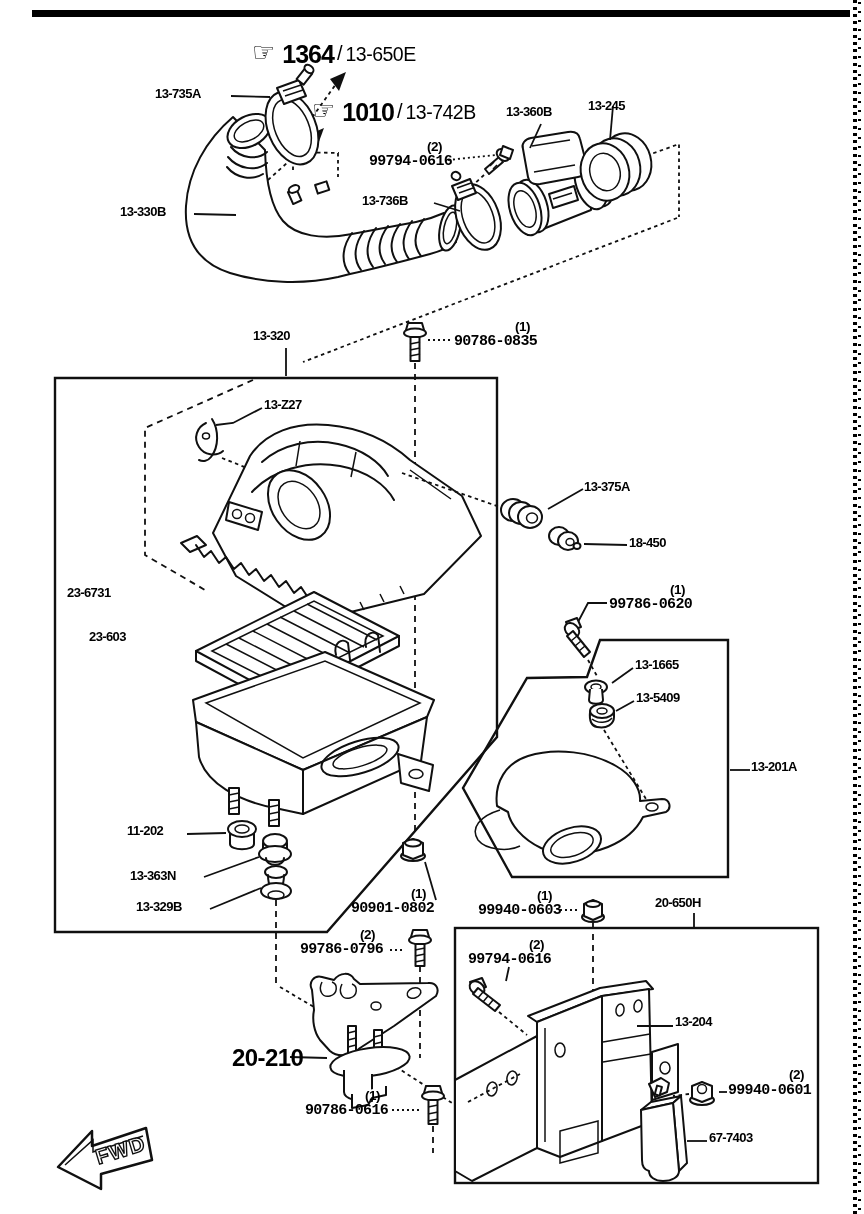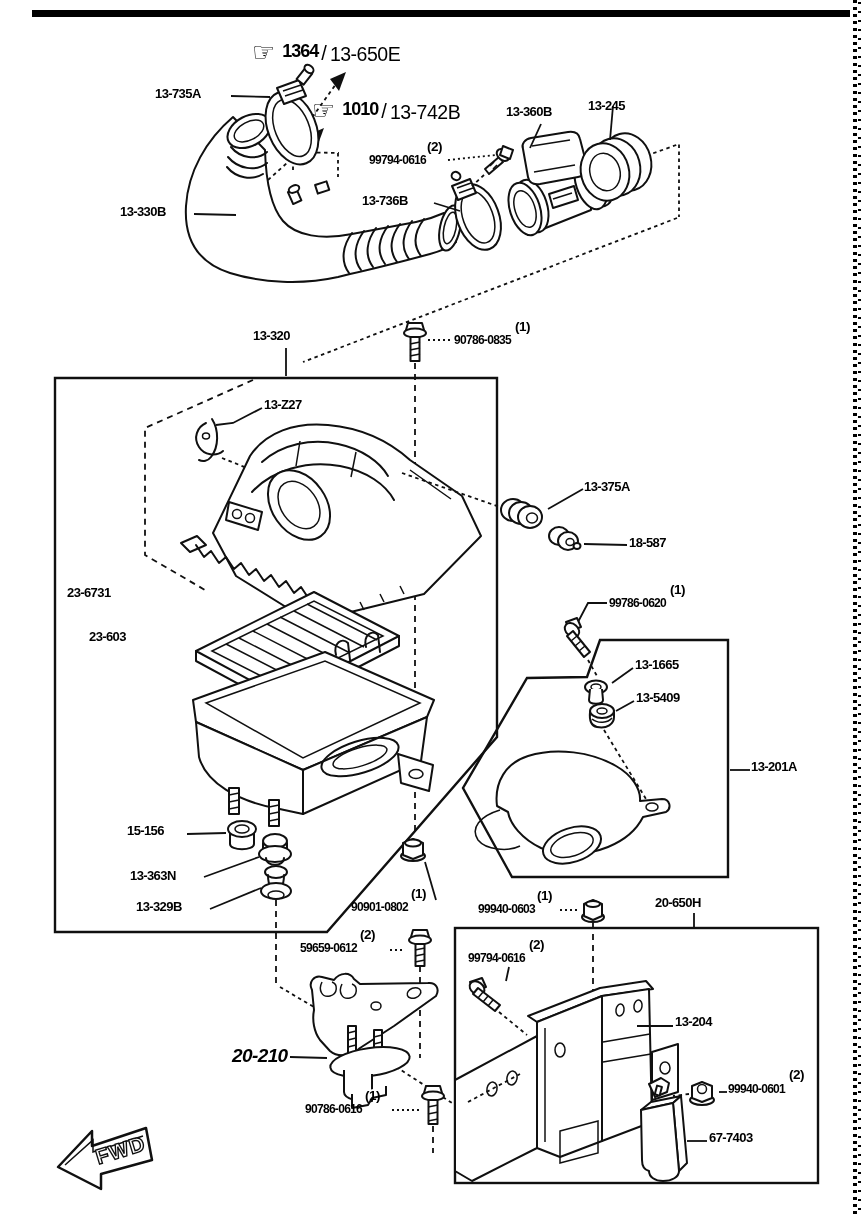--- a/index.html
+++ b/index.html
@@ -5,27 +5,27 @@
   html,body{margin:0;padding:0;background:#e8e8e8;}
   #stage{position:relative;width:864px;height:1214px;background:#ffffff;overflow:hidden;
          font-family:"Liberation Sans",sans-serif;color:#000;}
   .topbar{position:absolute;left:32px;top:10px;width:818px;height:7px;background:#000;}
   .noise1{position:absolute;left:853px;top:0;width:4px;height:1214px;
           background:repeating-linear-gradient(180deg,#000 0 3px,#fff 3px 7px);}
   .noise2{position:absolute;left:858px;top:0;width:3px;height:1214px;
           background:repeating-linear-gradient(180deg,#fff 0 2px,#000 2px 4px,#fff 4px 9px);}
   .lbl{position:absolute;font-weight:700;font-size:13px;letter-spacing:-0.6px;
        line-height:1;white-space:nowrap;}
-  .lbl.big{font-size:19px;font-style:italic;}
-  .lbl.f{font-size:12px;letter-spacing:-0.7px;}
+  .lbl.big{font-size:24px;}
+  .lbl.f{font-size:15px;letter-spacing:-0.7px;font-family:Liberation Mono, monospace;}
   .qty{position:absolute;font-weight:700;font-size:13.5px;letter-spacing:-0.5px;line-height:1;}
   .callout{position:absolute;display:flex;align-items:flex-start;white-space:nowrap;}
   .hand{font-family:"DejaVu Sans",sans-serif;font-size:26px;line-height:1;margin-right:7px;
         transform:translateY(-3px);}
-  .num{font-size:18px;font-weight:700;letter-spacing:-1px;line-height:1;}
+  .num{font-size:25px;font-weight:700;letter-spacing:-1px;line-height:1;}
   .sep{font-size:20px;font-weight:400;margin:0 3px;line-height:1;transform:translateY(1px);}
   .code{font-size:19.5px;font-weight:400;letter-spacing:-0.5px;line-height:1;transform:translateY(3px);}
   svg.art{position:absolute;left:0;top:0;}
   svg .w{fill:#fff;stroke:#101010;stroke-width:2;stroke-linejoin:round;}
   svg .s{fill:none;stroke:#101010;stroke-width:2;stroke-linejoin:round;stroke-linecap:round;}
   svg .t{fill:none;stroke:#101010;stroke-width:1.5;}
   svg .ld{fill:none;stroke:#101010;stroke-width:1.8;}
   svg .d{fill:none;stroke:#101010;stroke-width:1.8;stroke-dasharray:6 5;}
   svg .d2{fill:none;stroke:#101010;stroke-width:1.8;stroke-dasharray:3.5 3.5;}
   svg .dot{fill:none;stroke:#101010;stroke-width:1.8;stroke-dasharray:2 3;}
@@ -395,27 +395,27 @@
   </div>
 
   <div class="lbl" style="left:155px;top:87px">13-735A</div>
   <div class="lbl" style="left:120px;top:205px">13-330B</div>
   <div class="lbl" style="left:506px;top:105px">13-360B</div>
   <div class="lbl" style="left:588px;top:99px">13-245</div>
   <div class="lbl" style="left:362px;top:194px">13-736B</div>
   <div class="lbl" style="left:253px;top:329px">13-320</div>
   <div class="lbl" style="left:264px;top:398px">13-Z27</div>
   <div class="lbl" style="left:584px;top:480px">13-375A</div>
-  <div class="lbl" style="left:629px;top:536px">18-587</div>
+  <div class="lbl" style="left:629px;top:536px">18-450</div>
   <div class="lbl" style="left:67px;top:586px">23-6731</div>
   <div class="lbl" style="left:89px;top:630px">23-603</div>
   <div class="lbl" style="left:635px;top:658px">13-1665</div>
   <div class="lbl" style="left:636px;top:691px">13-5409</div>
   <div class="lbl" style="left:751px;top:760px">13-201A</div>
-  <div class="lbl" style="left:127px;top:824px">15-156</div>
+  <div class="lbl" style="left:127px;top:824px">11-202</div>
   <div class="lbl" style="left:130px;top:869px">13-363N</div>
   <div class="lbl" style="left:136px;top:900px">13-329B</div>
   <div class="lbl" style="left:655px;top:896px">20-650H</div>
   <div class="lbl" style="left:675px;top:1015px">13-204</div>
   <div class="lbl big" style="left:232px;top:1046px">20-210</div>
   <div class="lbl" style="left:709px;top:1131px">67-7403</div>
 
   <div class="qty" style="left:427px;top:140px">(2)</div>
   <div class="lbl f" style="left:369px;top:154px">99794-0616</div>
 
@@ -425,21 +425,21 @@
   <div class="qty" style="left:670px;top:583px">(1)</div>
   <div class="lbl f" style="left:609px;top:597px">99786-0620</div>
 
   <div class="qty" style="left:411px;top:887px">(1)</div>
   <div class="lbl f" style="left:351px;top:901px">90901-0802</div>
 
   <div class="qty" style="left:537px;top:889px">(1)</div>
   <div class="lbl f" style="left:478px;top:903px">99940-0603</div>
 
   <div class="qty" style="left:360px;top:928px">(2)</div>
-  <div class="lbl f" style="left:300px;top:942px">59659-0612</div>
+  <div class="lbl f" style="left:300px;top:942px">99786-0796</div>
 
   <div class="qty" style="left:529px;top:938px">(2)</div>
   <div class="lbl f" style="left:468px;top:952px">99794-0616</div>
 
   <div class="qty" style="left:365px;top:1089px">(1)</div>
   <div class="lbl f" style="left:305px;top:1103px">90786-0616</div>
 
   <div class="qty" style="left:789px;top:1068px">(2)</div>
   <div class="lbl f" style="left:728px;top:1083px">99940-0601</div>
 </div>

